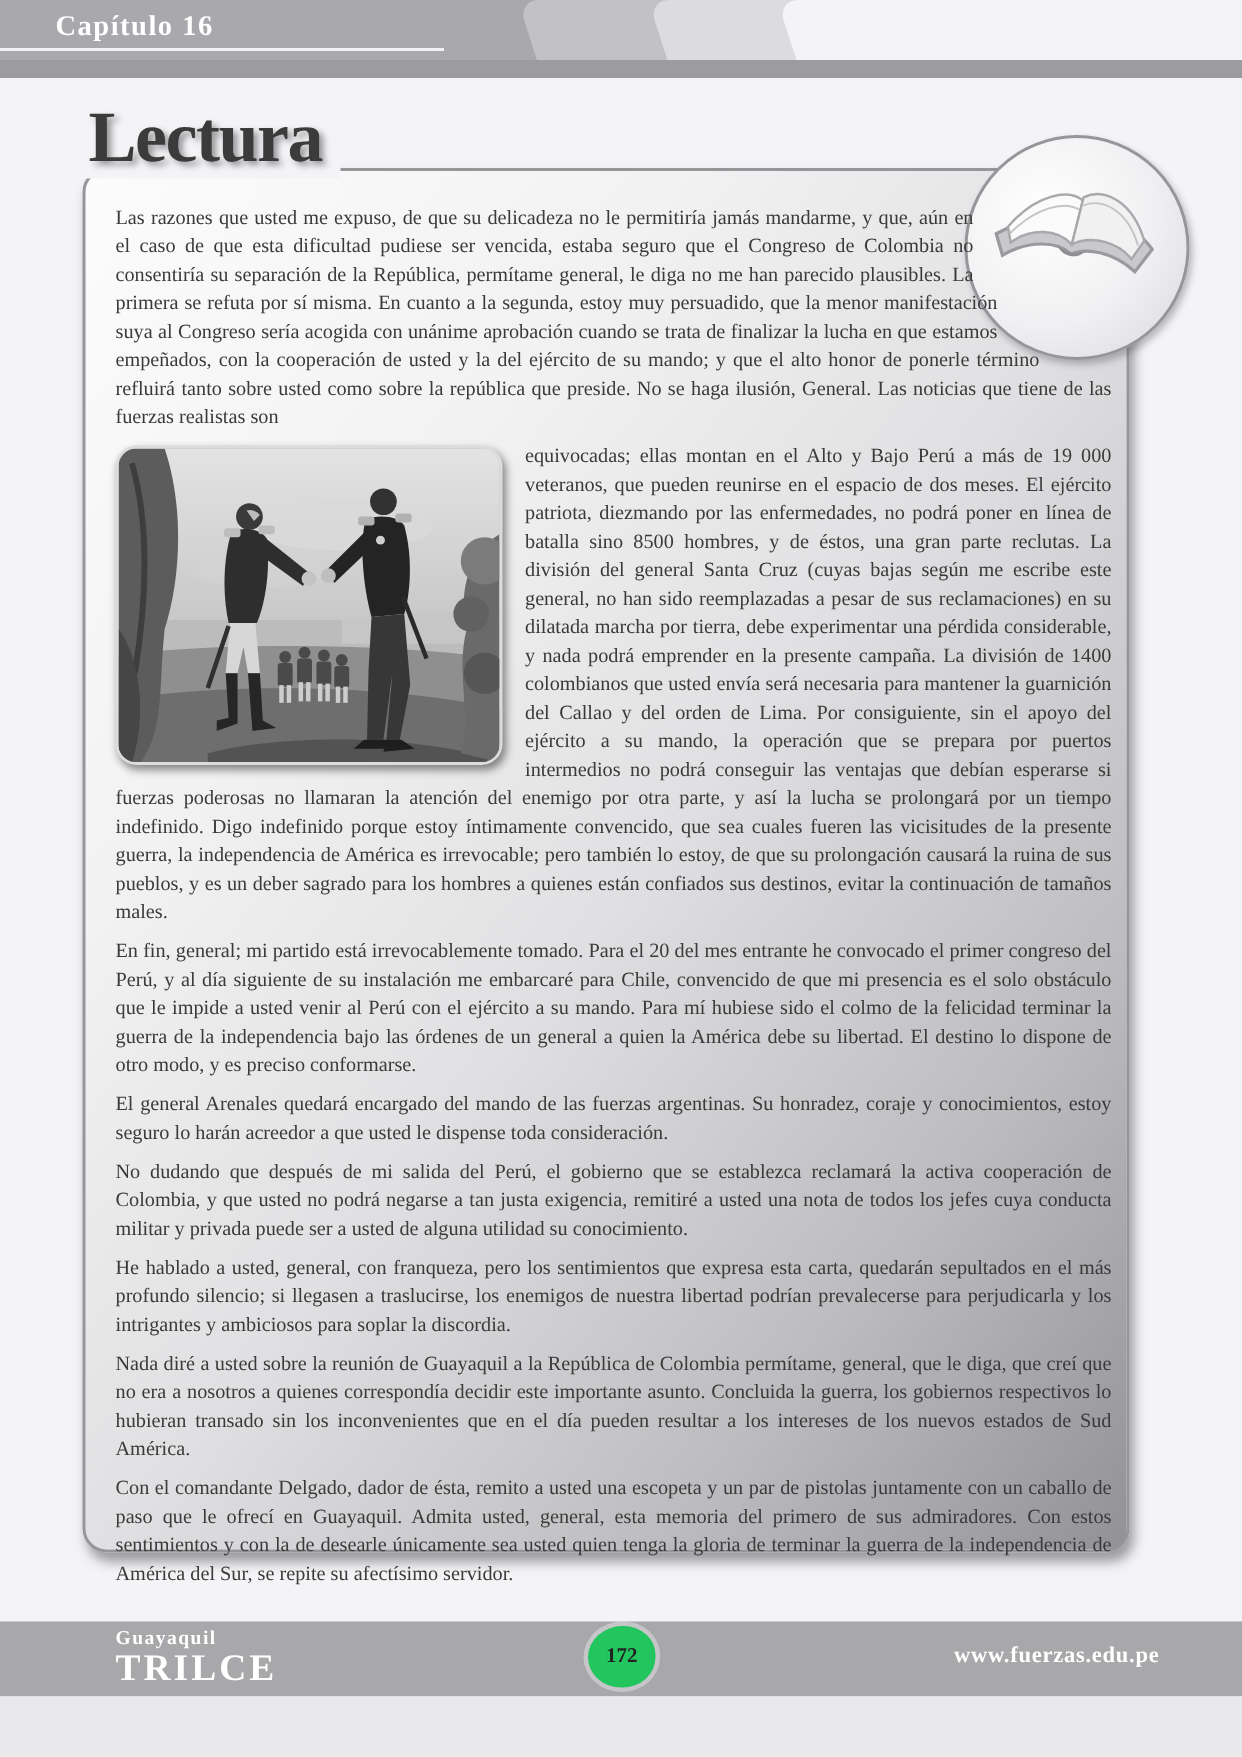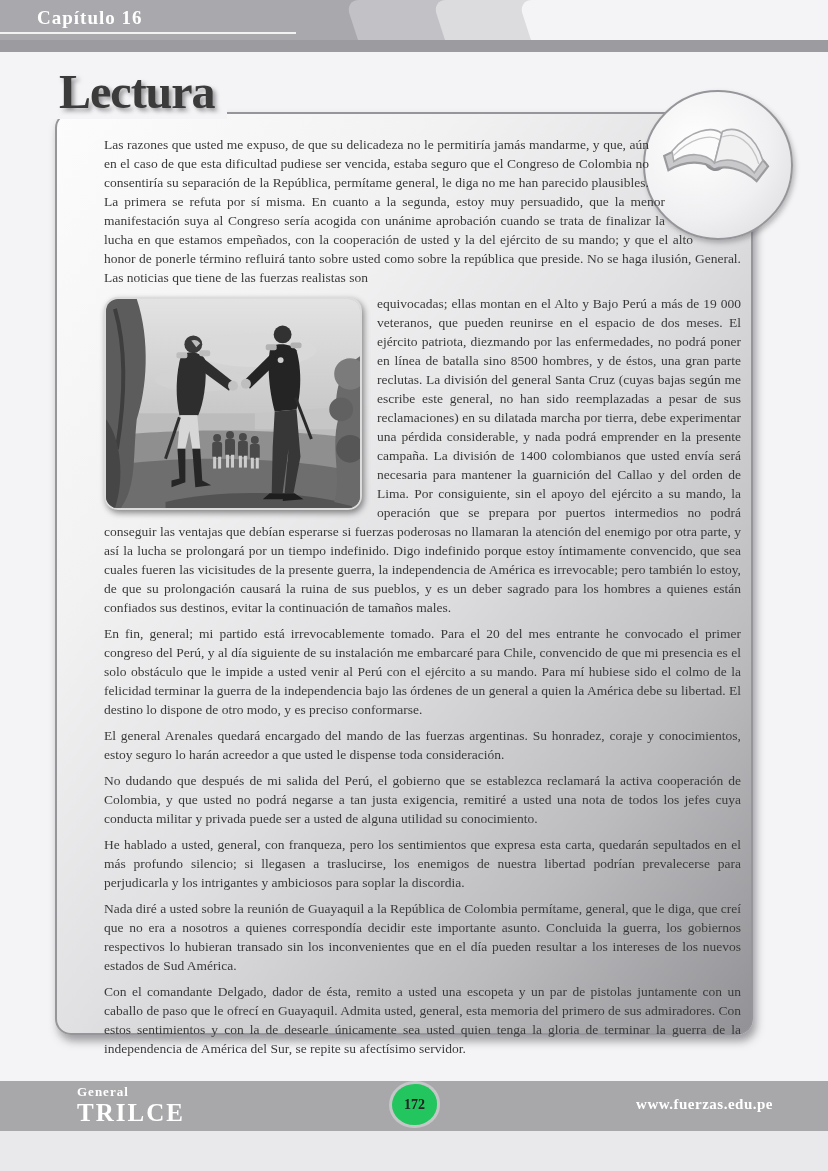--- a/index.html
+++ b/index.html
@@ -40,21 +40,21 @@
     background:radial-gradient(circle at 35% 35%, #ffffff 0%, #f0f0f2 55%, #d8d8db 100%);
     box-shadow:2px 3px 5px rgba(70,70,75,0.35);
   }
   .book-badge svg { position:absolute; top:8px; left:4px; }
 
   
   .letter {
     position:absolute; left:20px; top:21px; width:664px; height:880px;
     font-size:13.5px; line-height:19px; text-align:justify; color:#3a3a3a;
   }
-  .letter p { margin-bottom:7px;margin-left:27px; }
+  .letter p { margin-bottom:7px; }
   .sp { float:right; clear:right; }
   .sp1 { width:92px; height:40px; }
   .sp2 { width:76px; height:38px; }
   .sp3 { width:48px; height:19px; }
   .engraving {
     float:left; width:258px; height:213px; margin:3px 15px 3px 0;
     border-radius:14px; overflow:hidden; border:2px solid #dcdcdc;
     box-shadow:2px 3px 6px rgba(0,0,0,0.45); background:#c9c9c9;
   }
   .engraving svg { display:block; width:100%; height:100%; }
@@ -193,21 +193,21 @@
       <p>No dudando que después de mi salida del Perú, el gobierno que se establezca reclamará la activa cooperación de Colombia, y que usted no podrá negarse a tan justa exigencia, remitiré a usted una nota de todos los jefes cuya conducta militar y privada puede ser a usted de alguna utilidad su conocimiento.</p>
       <p>He hablado a usted, general, con franqueza, pero los sentimientos que expresa esta carta, quedarán sepultados en el más profundo silencio; si llegasen a traslucirse, los enemigos de nuestra libertad podrían prevalecerse para perjudicarla y los intrigantes y ambiciosos para soplar la discordia.</p>
       <p>Nada diré a usted sobre la reunión de Guayaquil a la República de Colombia permítame, general, que le diga, que creí que no era a nosotros a quienes correspondía decidir este importante asunto. Concluida la guerra, los gobiernos respectivos lo hubieran transado sin los inconvenientes que en el día pueden resultar a los intereses de los nuevos estados de Sud América.</p>
       <p>Con el comandante Delgado, dador de ésta, remito a usted una escopeta y un par de pistolas juntamente con un caballo de paso que le ofrecí en Guayaquil. Admita usted, general, esta memoria del primero de sus admiradores. Con estos sentimientos y con la de desearle únicamente sea usted quien tenga la gloria de terminar la guerra de la independencia de América del Sur, se repite su afectísimo servidor.</p>
 
     </div>
   </div>
 
   <div class="ftr">
     <div class="brand">
-      <div class="brand-small">General</div>
+      <div class="brand-small">Guayaquil</div>
       <div class="brand-big">TRILCE</div>
     </div>
     <div class="page-badge">
       <span class="page-num">172</span>
     </div>
     <div class="site">www.fuerzas.edu.pe</div>
   </div>
 
 </div>
 

